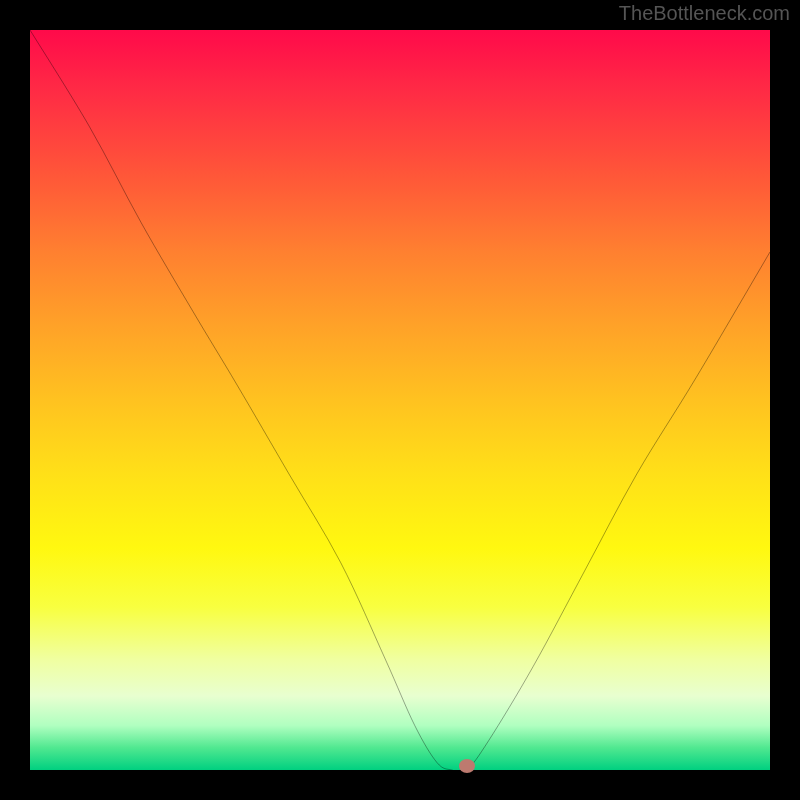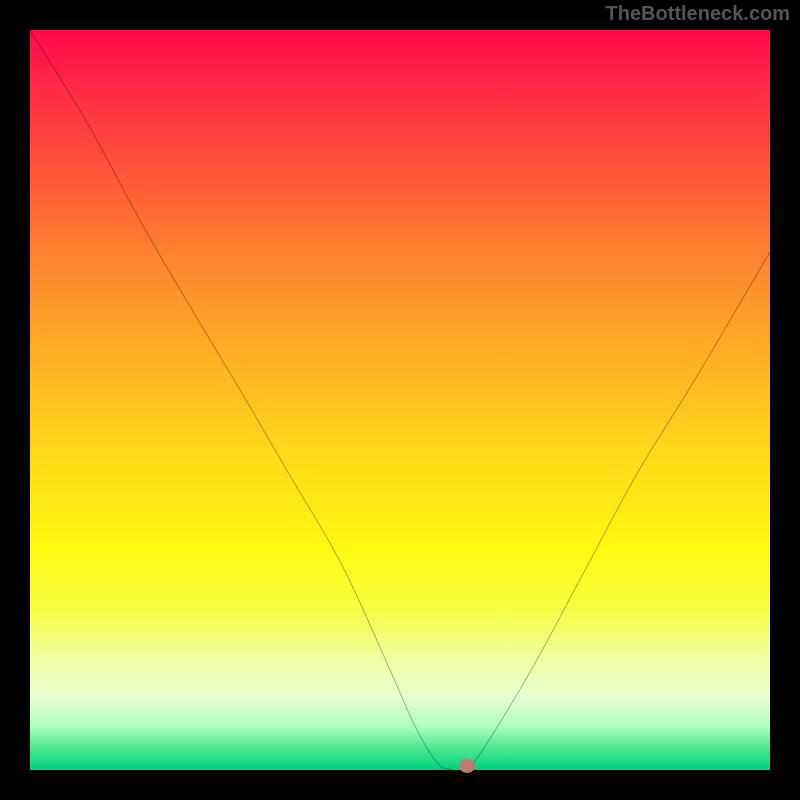--- a/index.html
+++ b/index.html
@@ -10,21 +10,21 @@
     position: relative;
     font-family: Arial, sans-serif;
     overflow: hidden;
   }
   .watermark {
     position: absolute;
     top: 2px;
     right: 10px;
     color: #555;
     font-size: 20px;
-    font-weight: bold;
+    font-weight: normal;
     z-index: 10;
   }
   .plot-area {
     position: absolute;
     top: 30px;
     left: 30px;
     width: 740px;
     height: 740px;
     background: linear-gradient(to bottom,
       #ff0a4a 0%,

